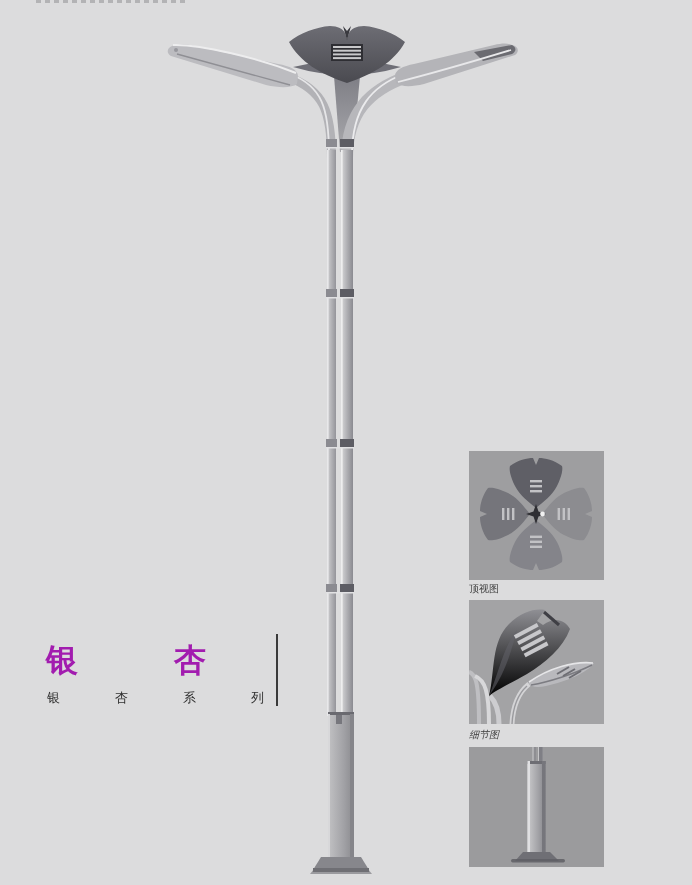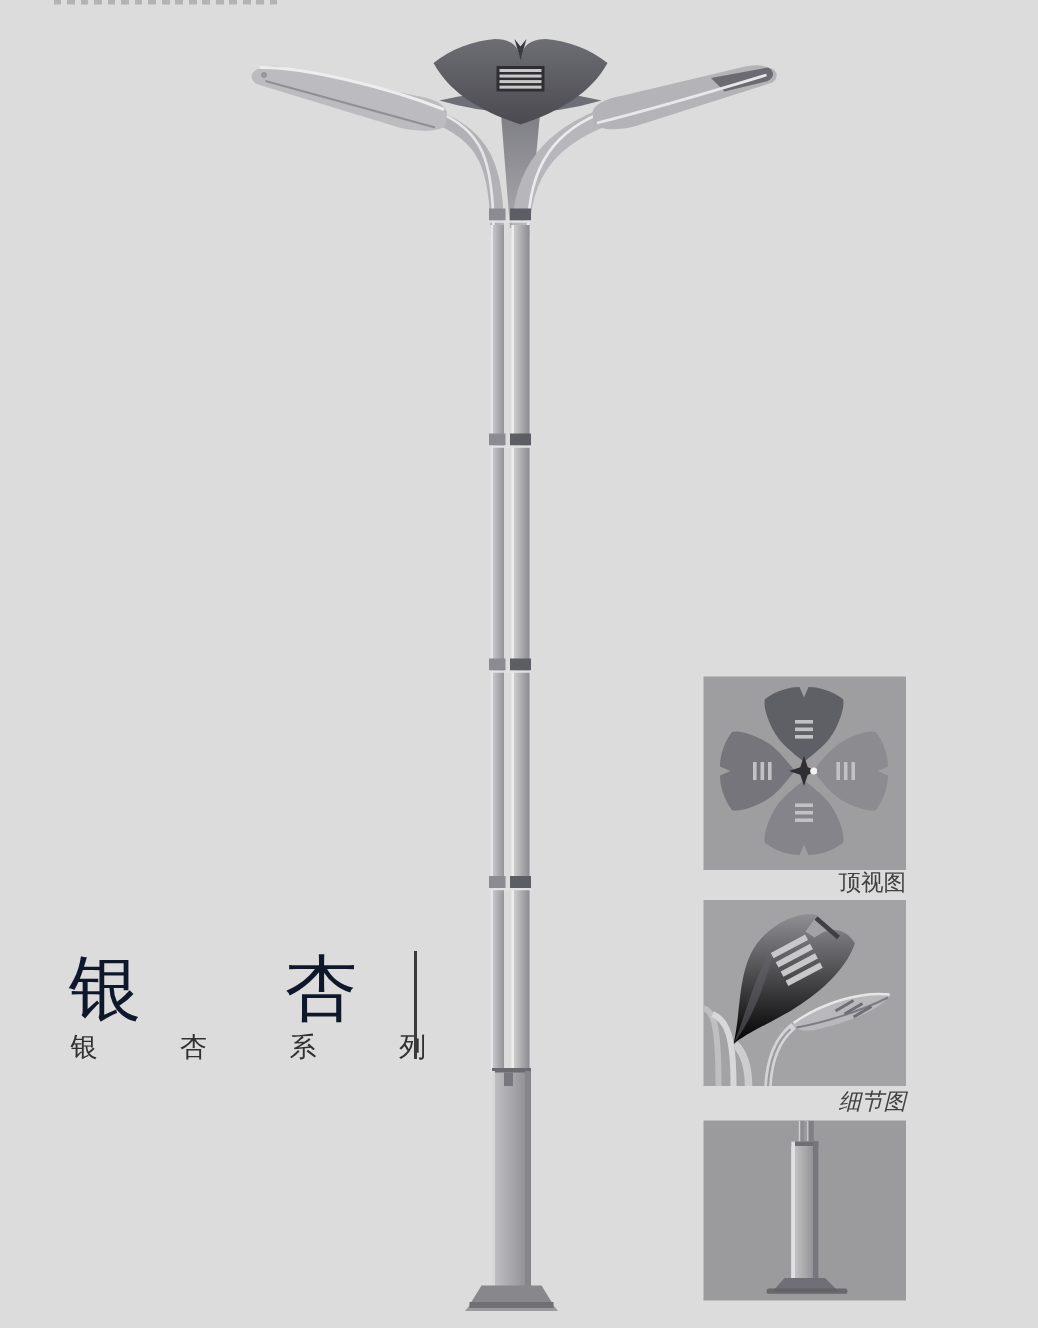--- a/index.html
+++ b/index.html
@@ -11,38 +11,38 @@
   .abs{position:absolute;}
   
   .top-strip{
     left:36px;top:0;width:150px;height:3px;
     background:repeating-linear-gradient(90deg,#a9a9ab 0 5px,rgba(0,0,0,0) 5px 9px);
     opacity:.8;
   }
   
   .title-main{
     left:46px;top:632px;width:230px;height:56px;
-    font-size:48px;font-weight:normal;color:#0f172a;
+    font-size:32px;font-weight:bold;color:#a21caf;
     letter-spacing:96px;white-space:nowrap;line-height:56px;
   }
   .title-series{
     left:47px;top:690px;width:230px;height:16px;
-    font-size:18px;color:#303030;letter-spacing:55px;
+    font-size:13px;color:#303030;letter-spacing:55px;
     white-space:nowrap;line-height:16px;
   }
   .title-divider{
     left:276px;top:634px;width:2px;height:72px;background:#3a3a3a;
   }
   
   .thumb{overflow:hidden;}
   .thumb-1{left:469px;top:451px;width:135px;height:129px;background:#9e9ea0;}
   .thumb-2{left:469px;top:600px;width:135px;height:124px;background:#a3a3a5;}
   .thumb-3{left:469px;top:747px;width:135px;height:120px;background:#9b9b9d;}
   .thumb-label{
-    left:469px;width:135px;height:14px;font-size:15px;color:#404040;line-height:14px;text-align:right;
+    left:469px;width:135px;height:14px;font-size:10px;color:#404040;line-height:14px;
   }
   .label-1{top:582px;}
   .label-2{top:728px;font-style:italic;}
   svg{display:block;}
 </style>
 </head>
 <body>
 
 <div class="abs top-strip"></div>
 

